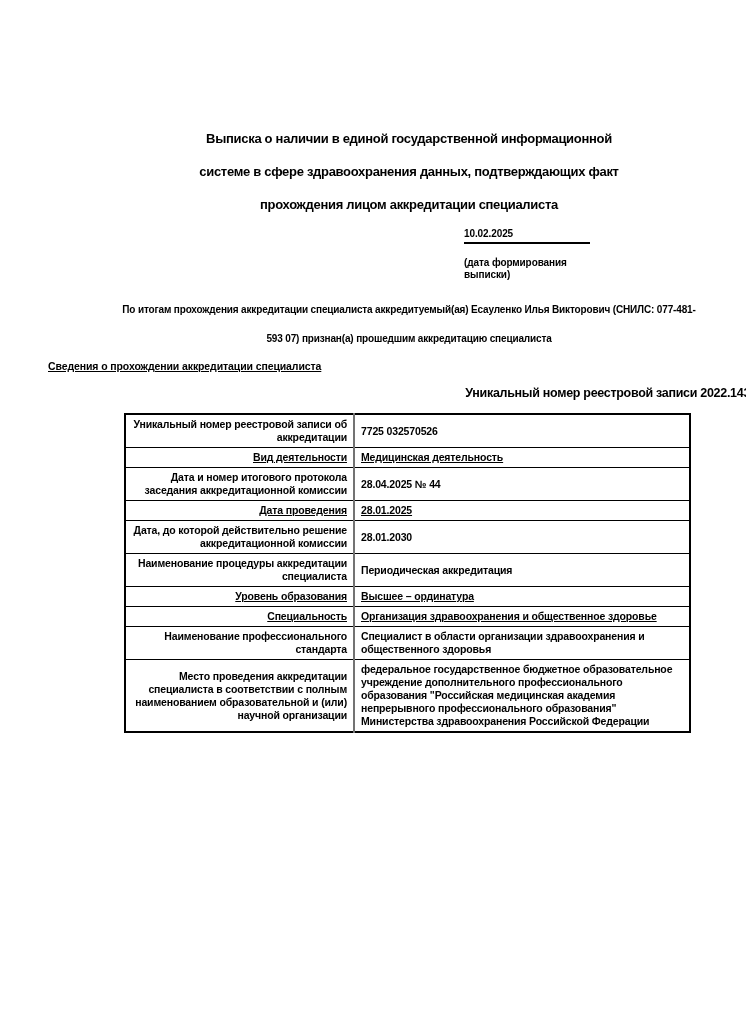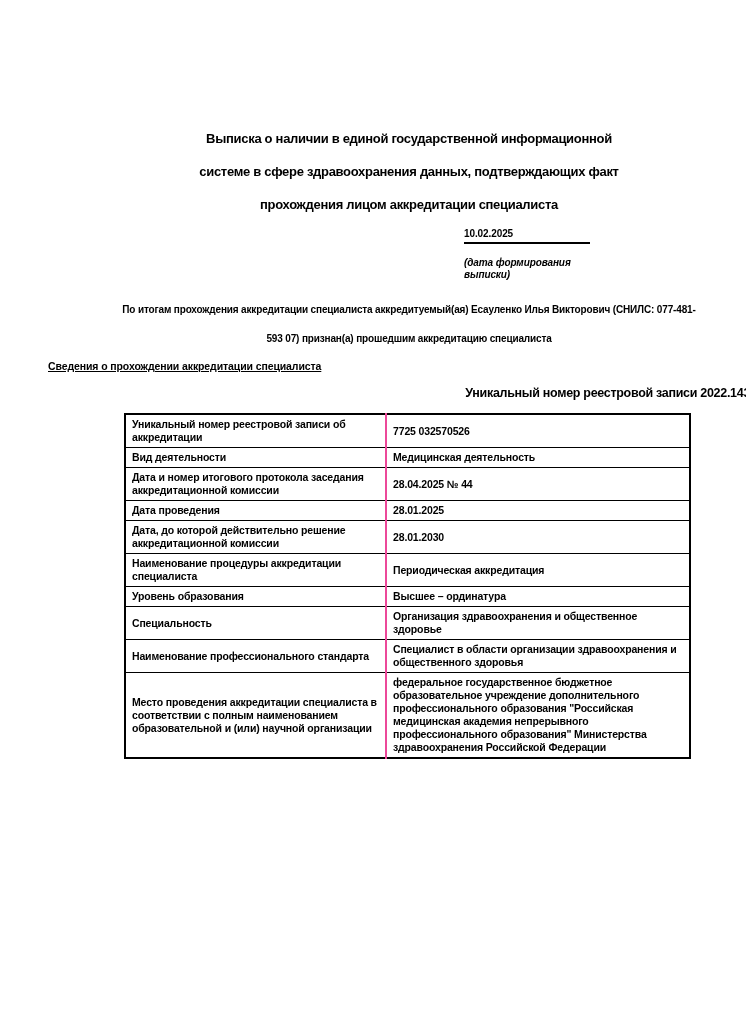--- a/index.html
+++ b/index.html
@@ -10,21 +10,21 @@
     font-family: "Liberation Sans", sans-serif;
     font-weight: 700;
     overflow: hidden;
   }
   .page { position: relative; width: 746px; height: 1029px; padding-top: 80px; background: #ffffff; }
 
   .title { text-align: center; font-size: 13px; line-height: 21px; letter-spacing: -0.3px; }
 
   .date-block { width: 150px; margin: 10px 0 0 416px; text-align: left; font-size: 10px; letter-spacing: -0.1px; }
   .date-value { display: block; line-height: 13px; padding-bottom: 2px; border-bottom: 2px solid #000; }
-  .date-caption { display: block; line-height: 12px; padding-top: 1px; font-style: italic; }
+  .date-caption { display: block; line-height: 12px; padding-top: 1px; }
 
   .intro { margin-top: 20px; text-align: center; font-size: 10px; line-height: 17px; letter-spacing: -0.15px; }
   .intro div { white-space: nowrap; }
 
   .section-heading {
     margin-top: 13px; text-align: left;
     font-size: 10.5px; line-height: 13px;
     text-decoration: underline; letter-spacing: -0.1px;
   }
   .registry-heading { margin-top: 5px; text-align: right; font-size: 12.5px; line-height: 16px; letter-spacing: -0.3px; }
@@ -38,23 +38,23 @@
   }
   .fields td {
     border: 1px solid #000;
     padding: 3px 6px;
     font-size: 10.5px;
     line-height: 13px;
     vertical-align: middle;
     letter-spacing: -0.15px;
     word-wrap: break-word;
   }
-  .fields td.label-cell { width: 261px; border-right: 2px solid #ec4899; }
+  .fields td.label-cell { width: 229px; border-right: 2px solid #737373; text-align: right; }
   .fields tr.h2 { height: 32px; }
-  .fields tr.h1 { height: 19px; }
+  .fields tr.h1 { height: 19px; text-decoration: underline; }
 </style>
 </head>
 <body>
 
 <div class="page">
 
   <div class="title">
     <div>Выписка о наличии в единой государственной информационной</div>
     <div>системе в сфере здравоохранения данных, подтверждающих факт</div>
     <div>прохождения лицом аккредитации специалиста</div>

